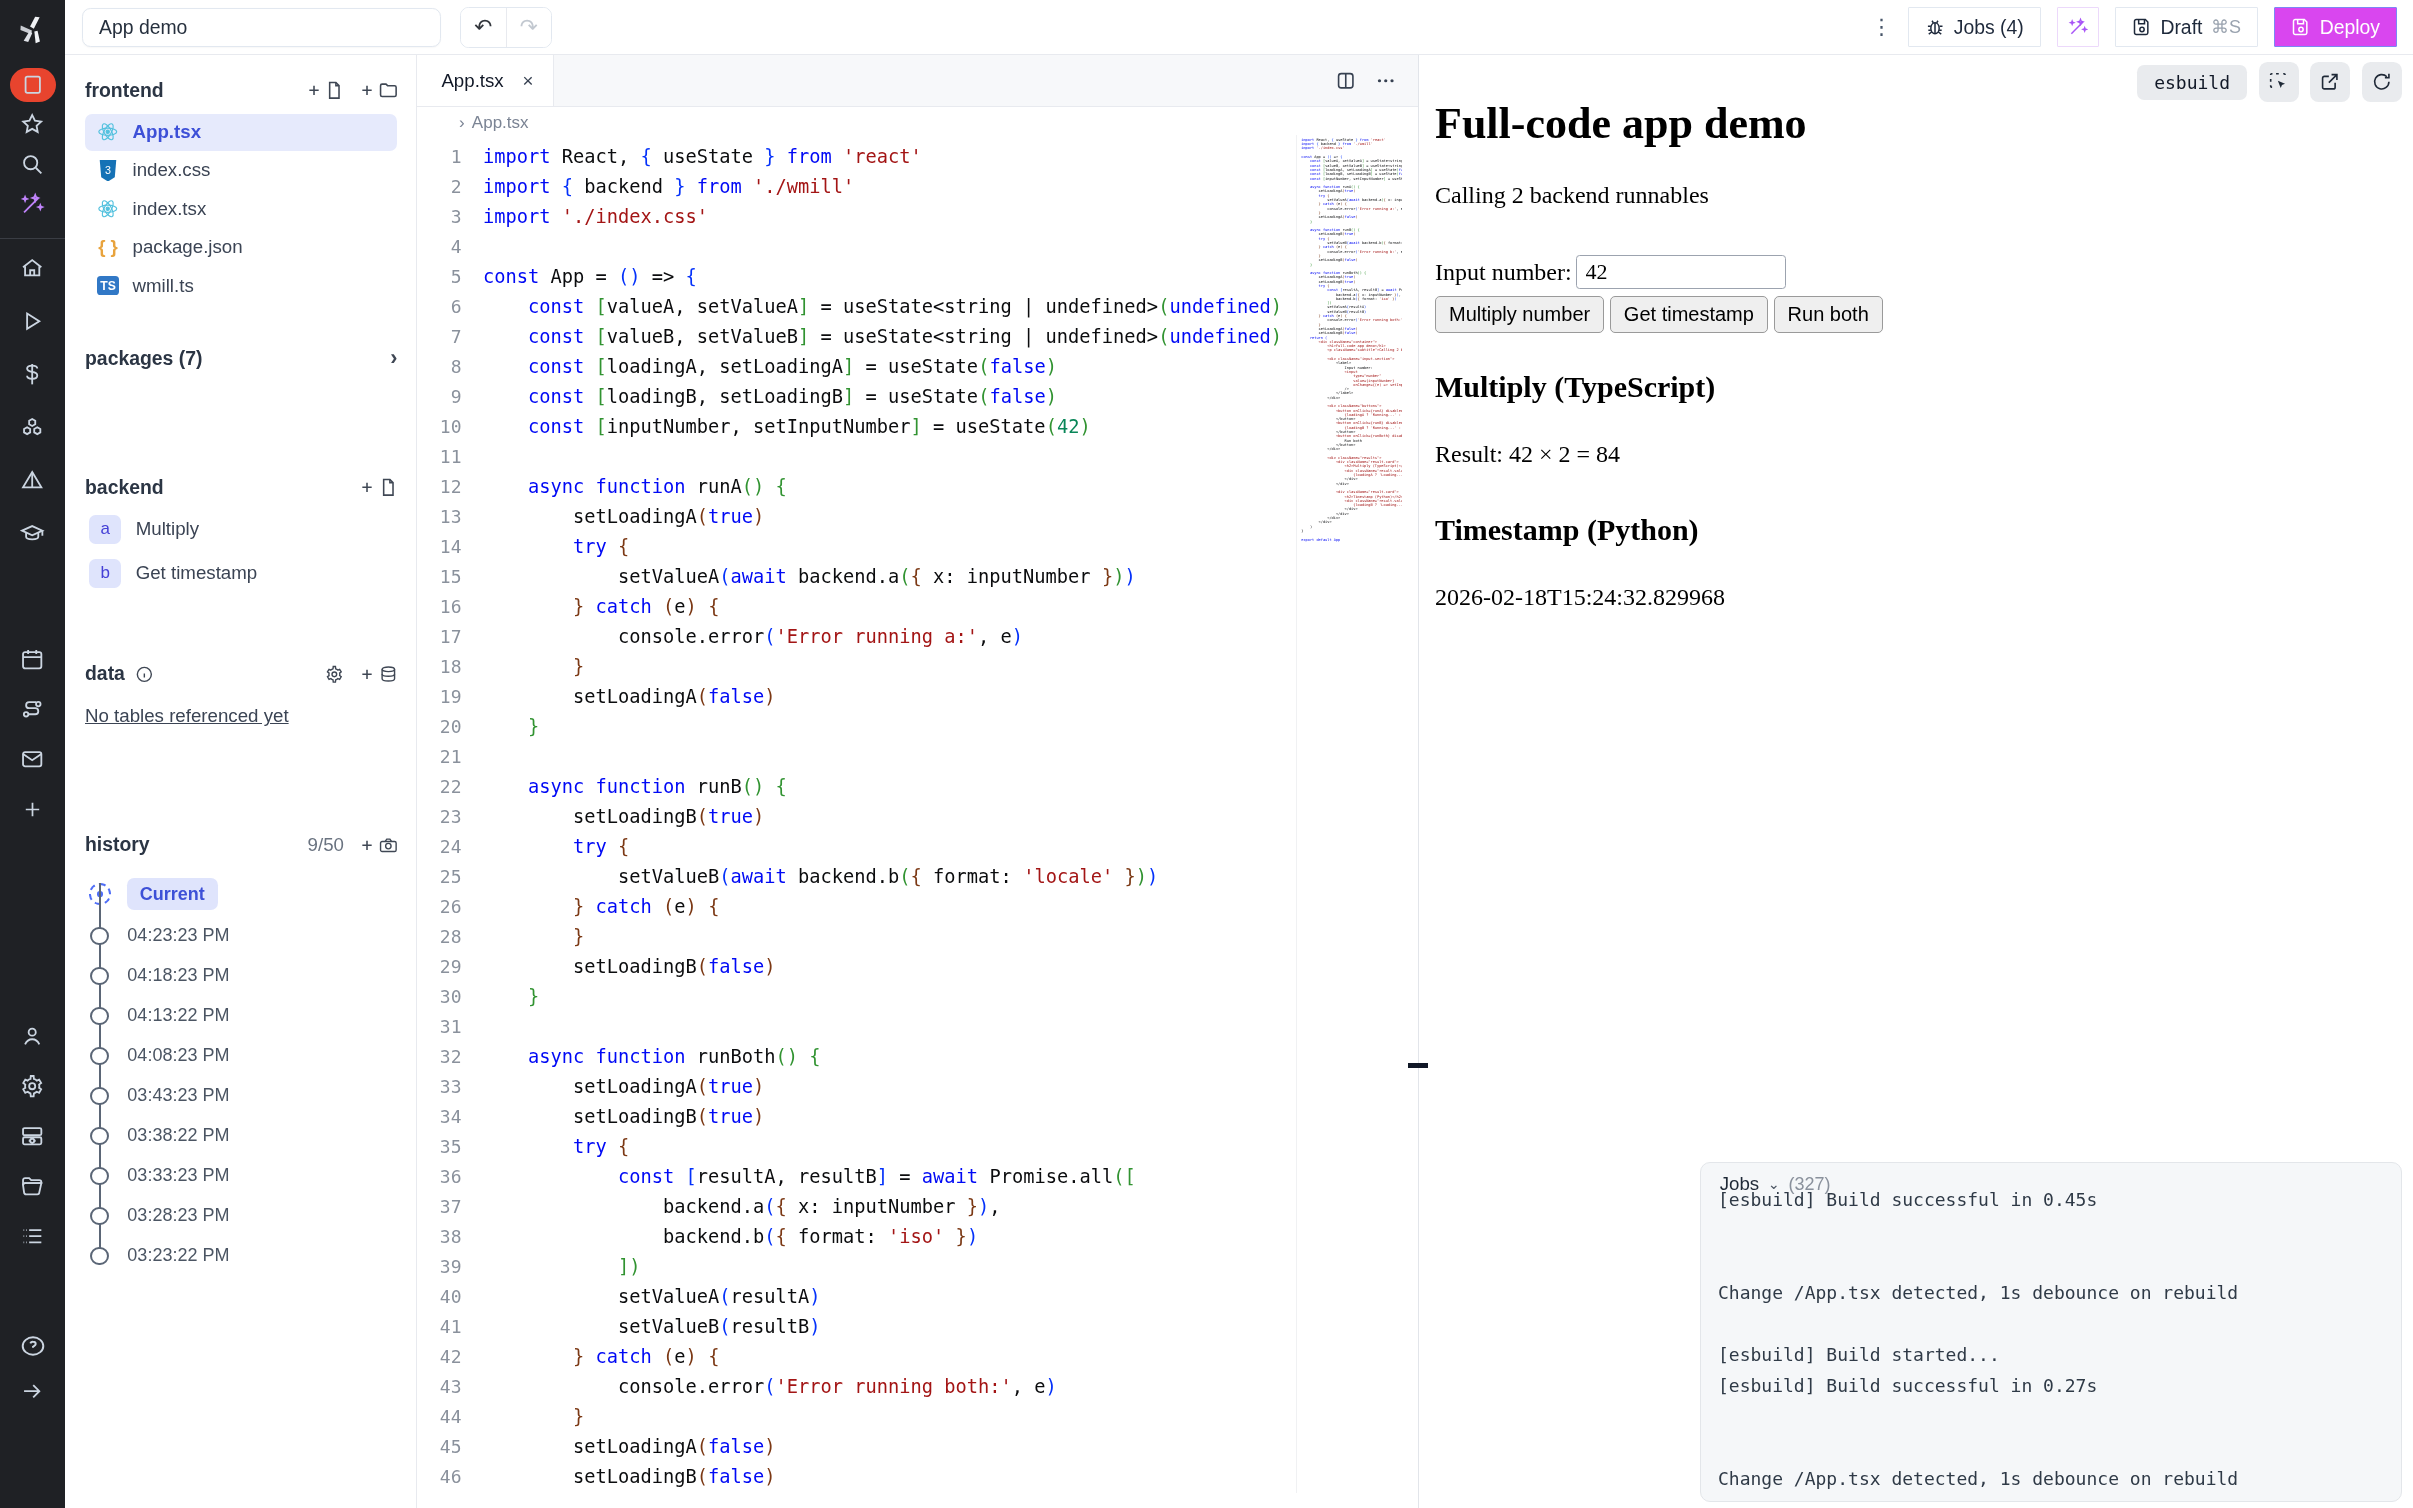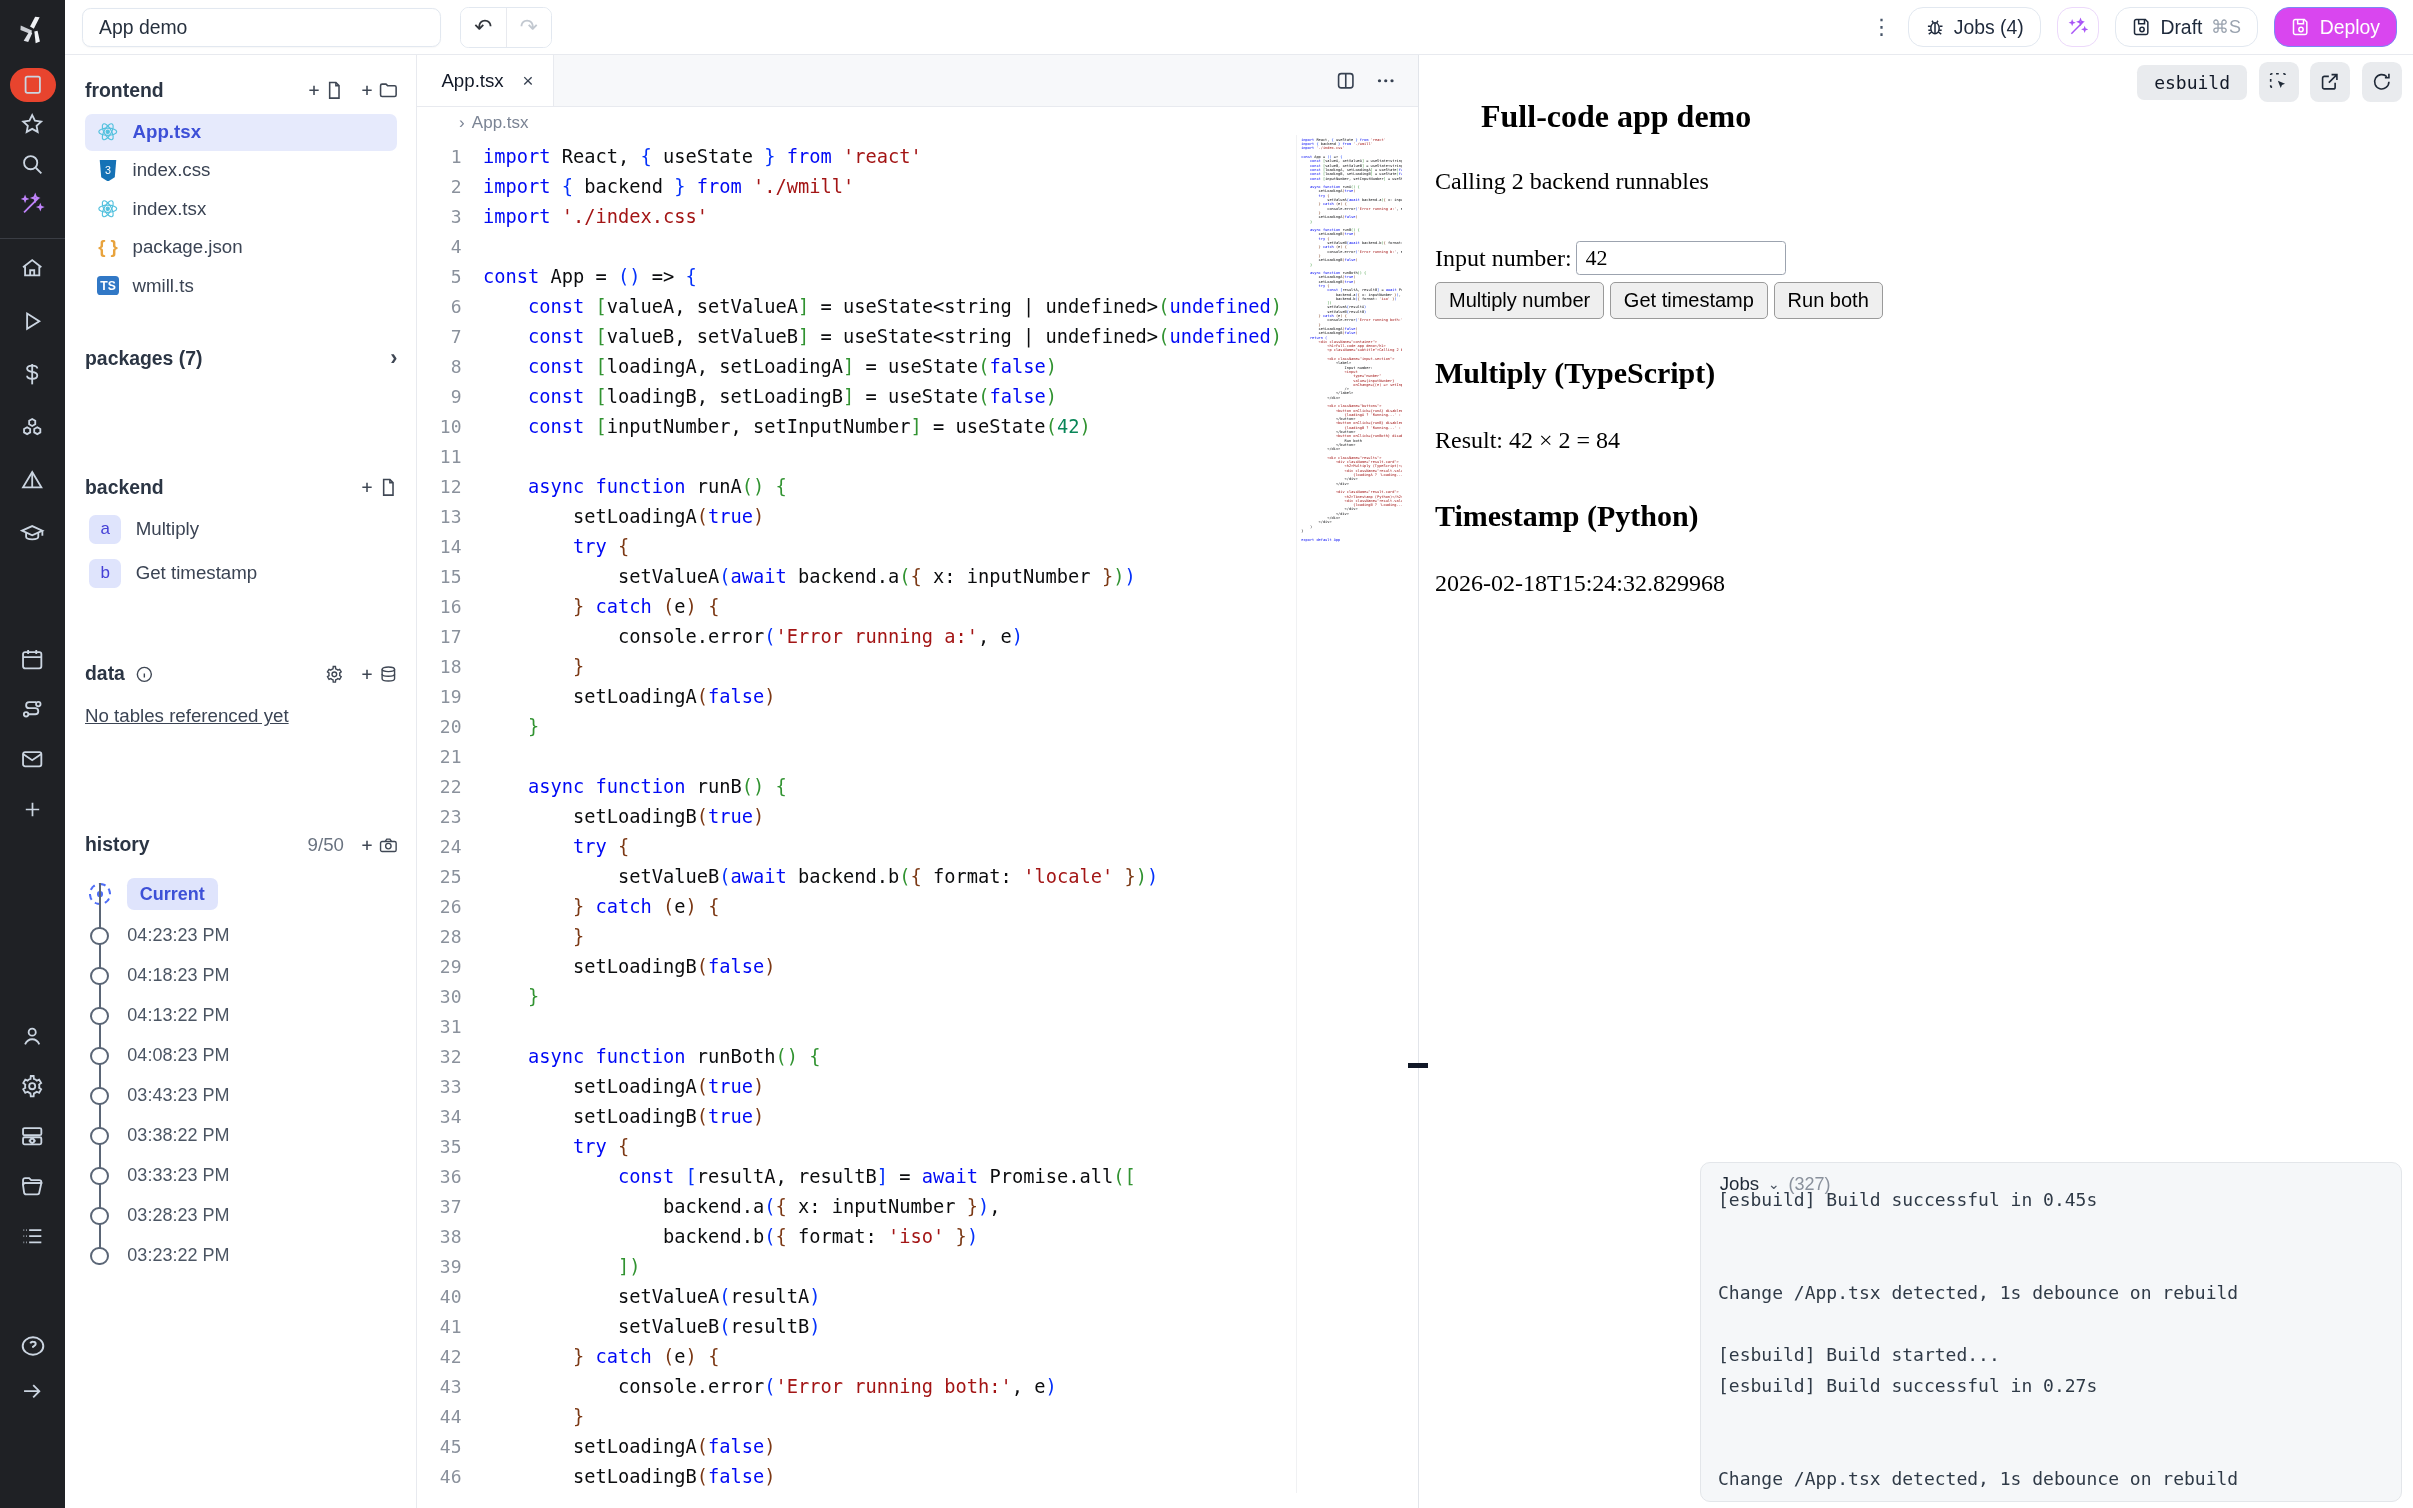--- a/index.html
+++ b/index.html
@@ -23,21 +23,21 @@
     border-bottom:0.7px solid #e8eaef; display:flex; align-items:center; padding:0 17px; z-index:6; }
   .name-input { width:359px; height:39px; border:0.7px solid #e2e8f0; border-radius:8.6px;
     padding:0 16px; font-size:19.4px; color:#26303e; box-shadow:0 0.7px 1.4px rgba(0,0,0,.03); }
   .undo-group { display:flex; margin-left:18.7px; border:0.7px solid #e2e8f0; border-radius:8.6px; overflow:hidden; }
   .undo-btn { width:45px; height:39px; background:#fff; border:none; font-size:21.5px;
     display:flex; align-items:center; justify-content:center; cursor:pointer; }
   .undo-btn + .undo-btn { border-left:0.7px solid #e8eaef; }
   .u-dark { color:#32363c; } .u-light { color:#c2c8d0; }
   .topbar-right { margin-left:auto; display:flex; align-items:center; gap:16px; }
   .kebab { font-size:21.5px; color:#475569; letter-spacing:0; line-height:8.6px; width:21.5px; text-align:center; cursor:pointer; }
-  .tb-btn { height:40px; border:0.7px solid #e2e8f0; background:#fff; border-radius:15px;
+  .tb-btn { height:40px; border:0.7px solid #e2e8f0; background:#fff; border-radius:1px;
     display:flex; align-items:center; gap:8.6px; padding:0 16px; font-size:19.4px; color:#1e293b; cursor:pointer; }
   .tb-wand { width:42px; justify-content:center; border-color:#ecd9fb; padding:0; }
   .shortcut { color:#9aa3af; font-size:18px; }
   .deploy { background:#d946ef; border-color:#7b87f5; color:#fff; }
 
   
   .explorer { width:352px; flex:none; background:#fff; border-right:0.7px solid #e8eaef;
     padding:79px 18.7px 0 20px; position:relative; }
   .sec-head { display:flex; align-items:center; font-size:19.4px; font-weight:bold; color:#2b3544; }
   .sec-head .spacer { flex:1; }
@@ -92,21 +92,21 @@
   .divider-handle { position:absolute; left:1408px; top:1063px; width:20px; height:5px; background:#111827; z-index:9; cursor:col-resize; }
 
   
   .preview { flex:1; margin-top:55px; position:relative; background:#fff; }
   .pv-toolbar { position:absolute; top:7.2px; right:11.5px; display:flex; align-items:center; gap:11.5px;text-align:right; }
   .esbuild-pill { background:#e9ebee; border-radius:7.2px; padding:7.2px 17px;
     font-family:"DejaVu Sans Mono", monospace; font-size:18px; color:#111827; }
   .pv-iconbtn { width:40px; height:40px; background:#e9ebee; border:none; border-radius:8.6px;
     display:flex; align-items:center; justify-content:center; cursor:pointer; color:#1f2937; }
   .pv-body { padding:43px 0 0 16px; font-family:"Liberation Serif", serif; color:#000; }
-  .pv-h1 { font-size:32px; font-weight:bold; margin-bottom:33px;margin-left:46px; }
+  .pv-h1 { font-size:44px; font-weight:bold; margin-bottom:33px; }
   .pv-sub { font-size:24px; margin-bottom:46px; }
   .pv-inputrow { font-size:24px; display:flex; align-items:center; margin-bottom:7.2px; }
   .pv-input { width:210px; height:34px; border:1.4px solid #9ca3af; border-radius:3.6px; margin-left:4.3px;
     font-family:"Liberation Serif", serif; font-size:22px; padding:0 8.6px; color:#000; }
   .pv-btnrow { display:flex; gap:5.7px; margin-bottom:37px; }
   .pv-btn { background:#efefef; border:1.4px solid #9a9a9a; border-radius:5px; padding:5.7px 13px;
     font-family:"Liberation Sans", sans-serif; font-size:20px; color:#000; cursor:pointer; }
   .pv-h2 { font-size:30px; font-weight:bold; margin-bottom:37px; }
   .pv-val { font-size:24px; margin-bottom:45px; }
 

